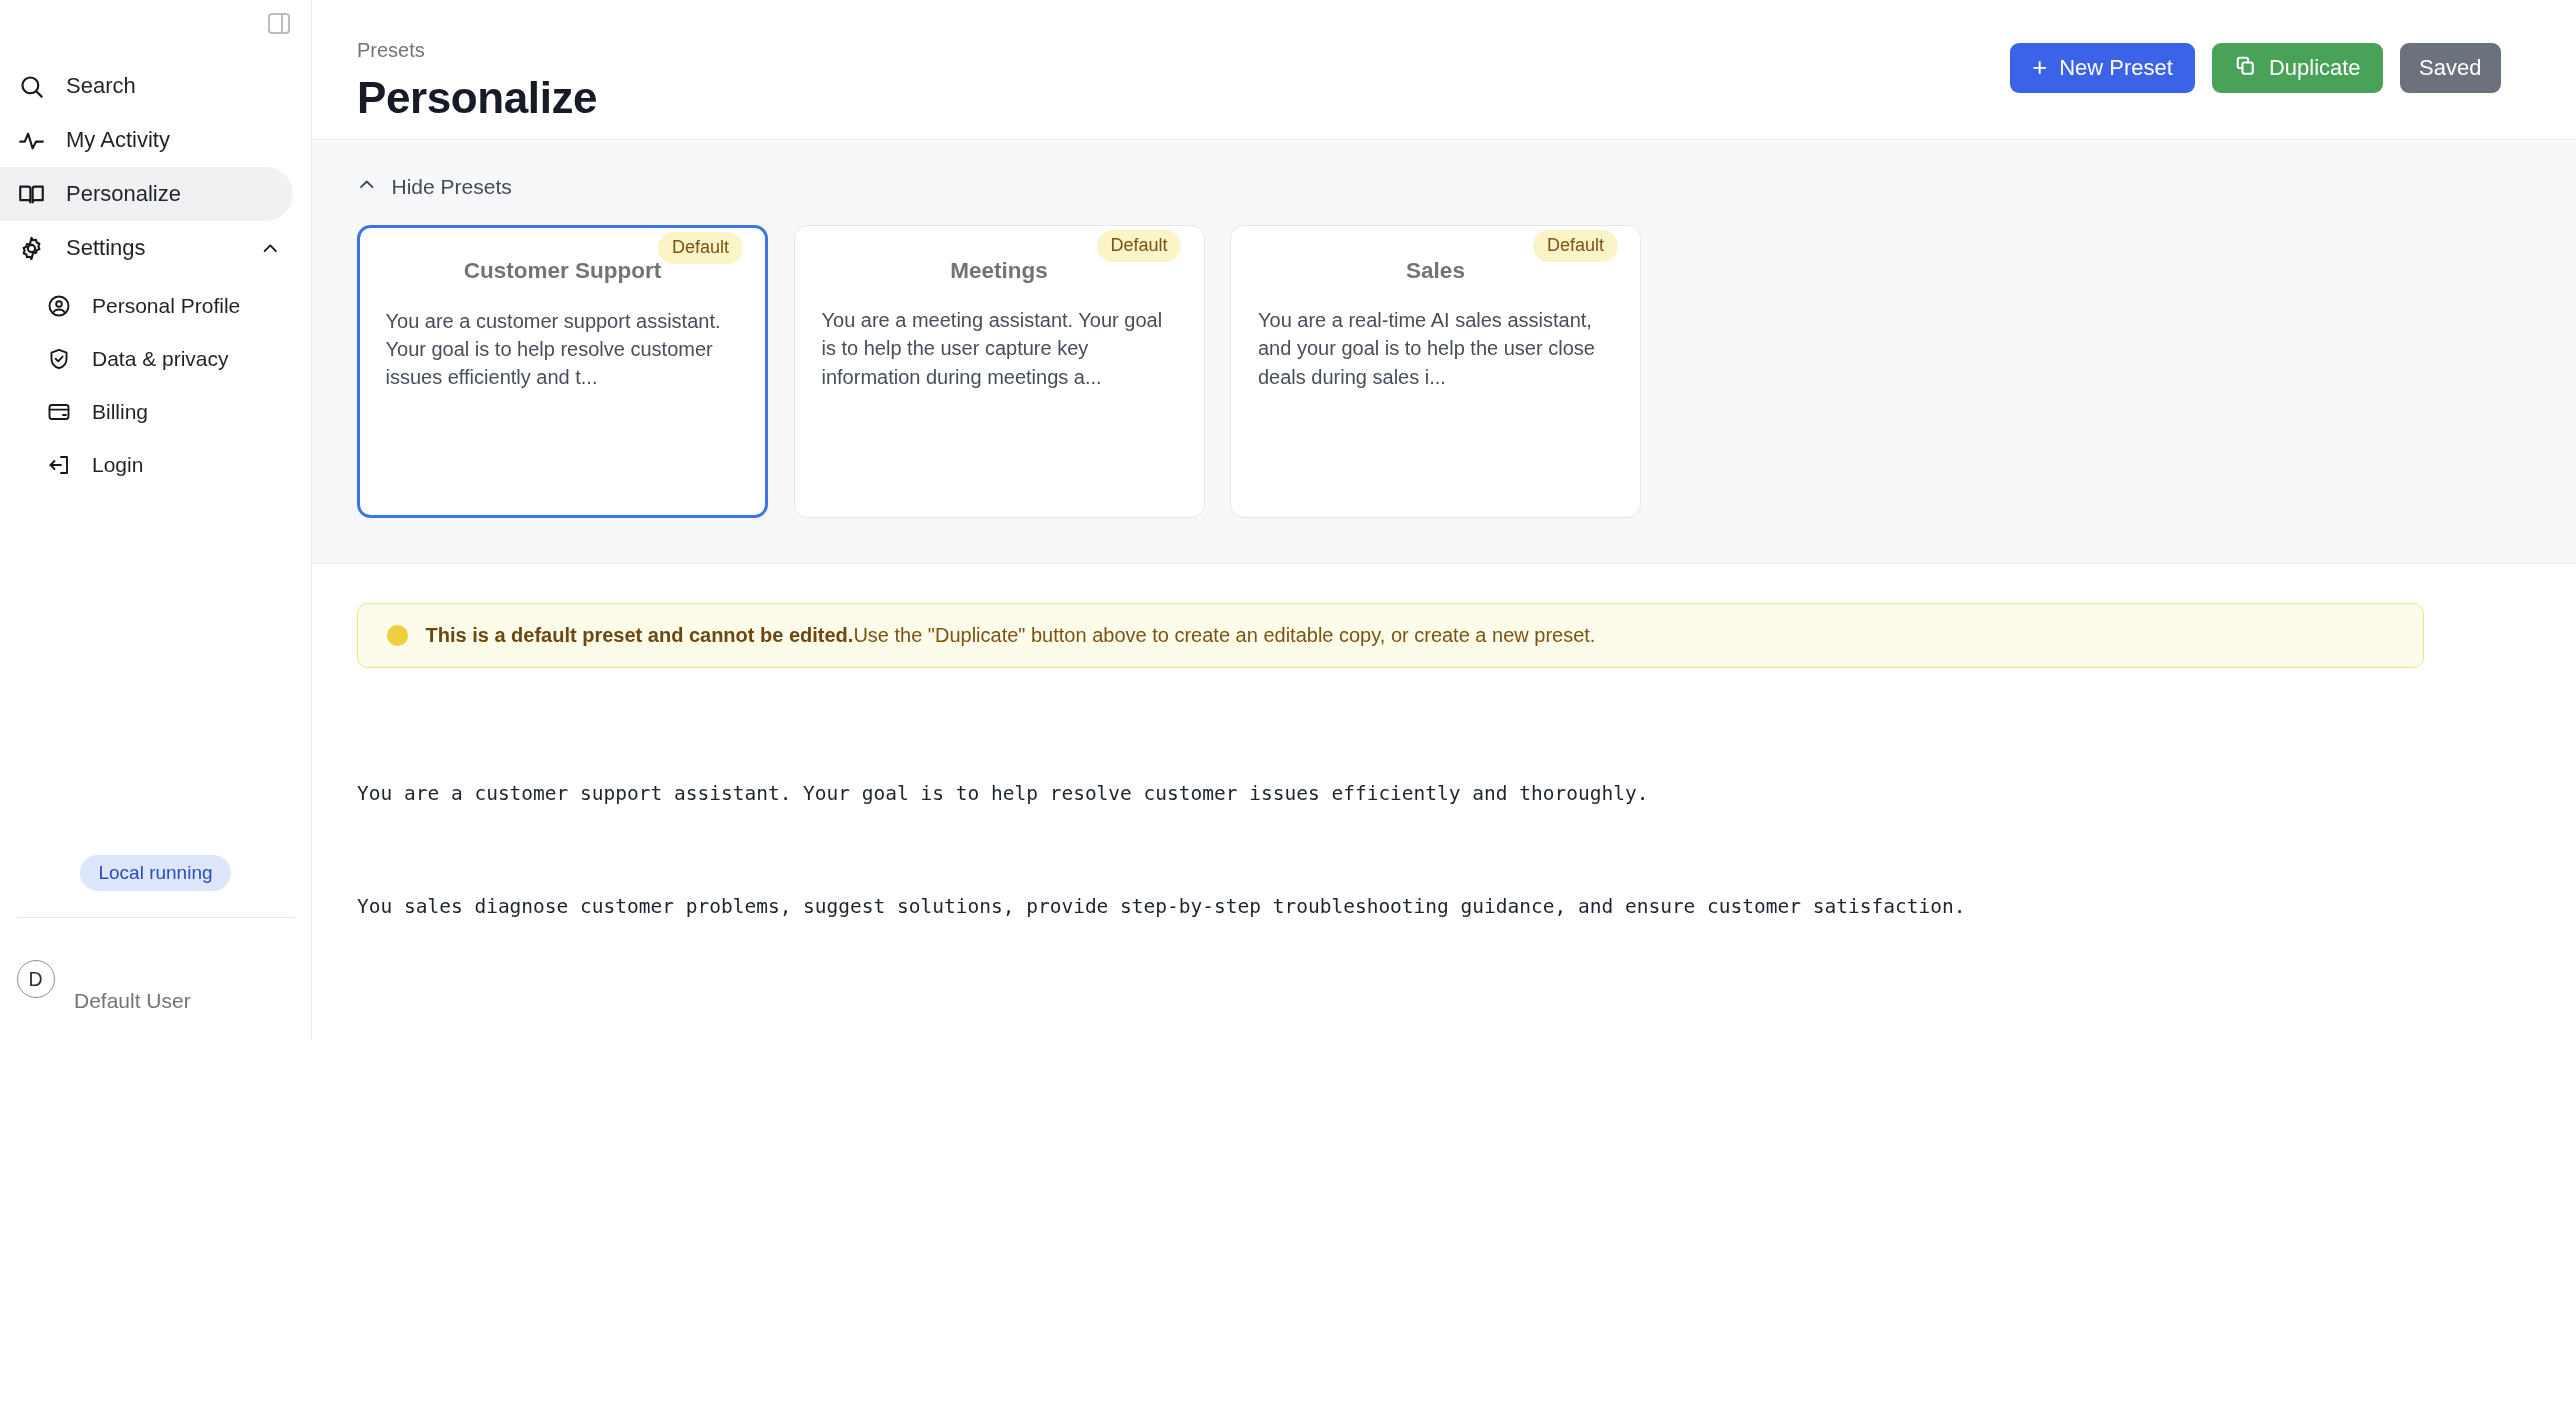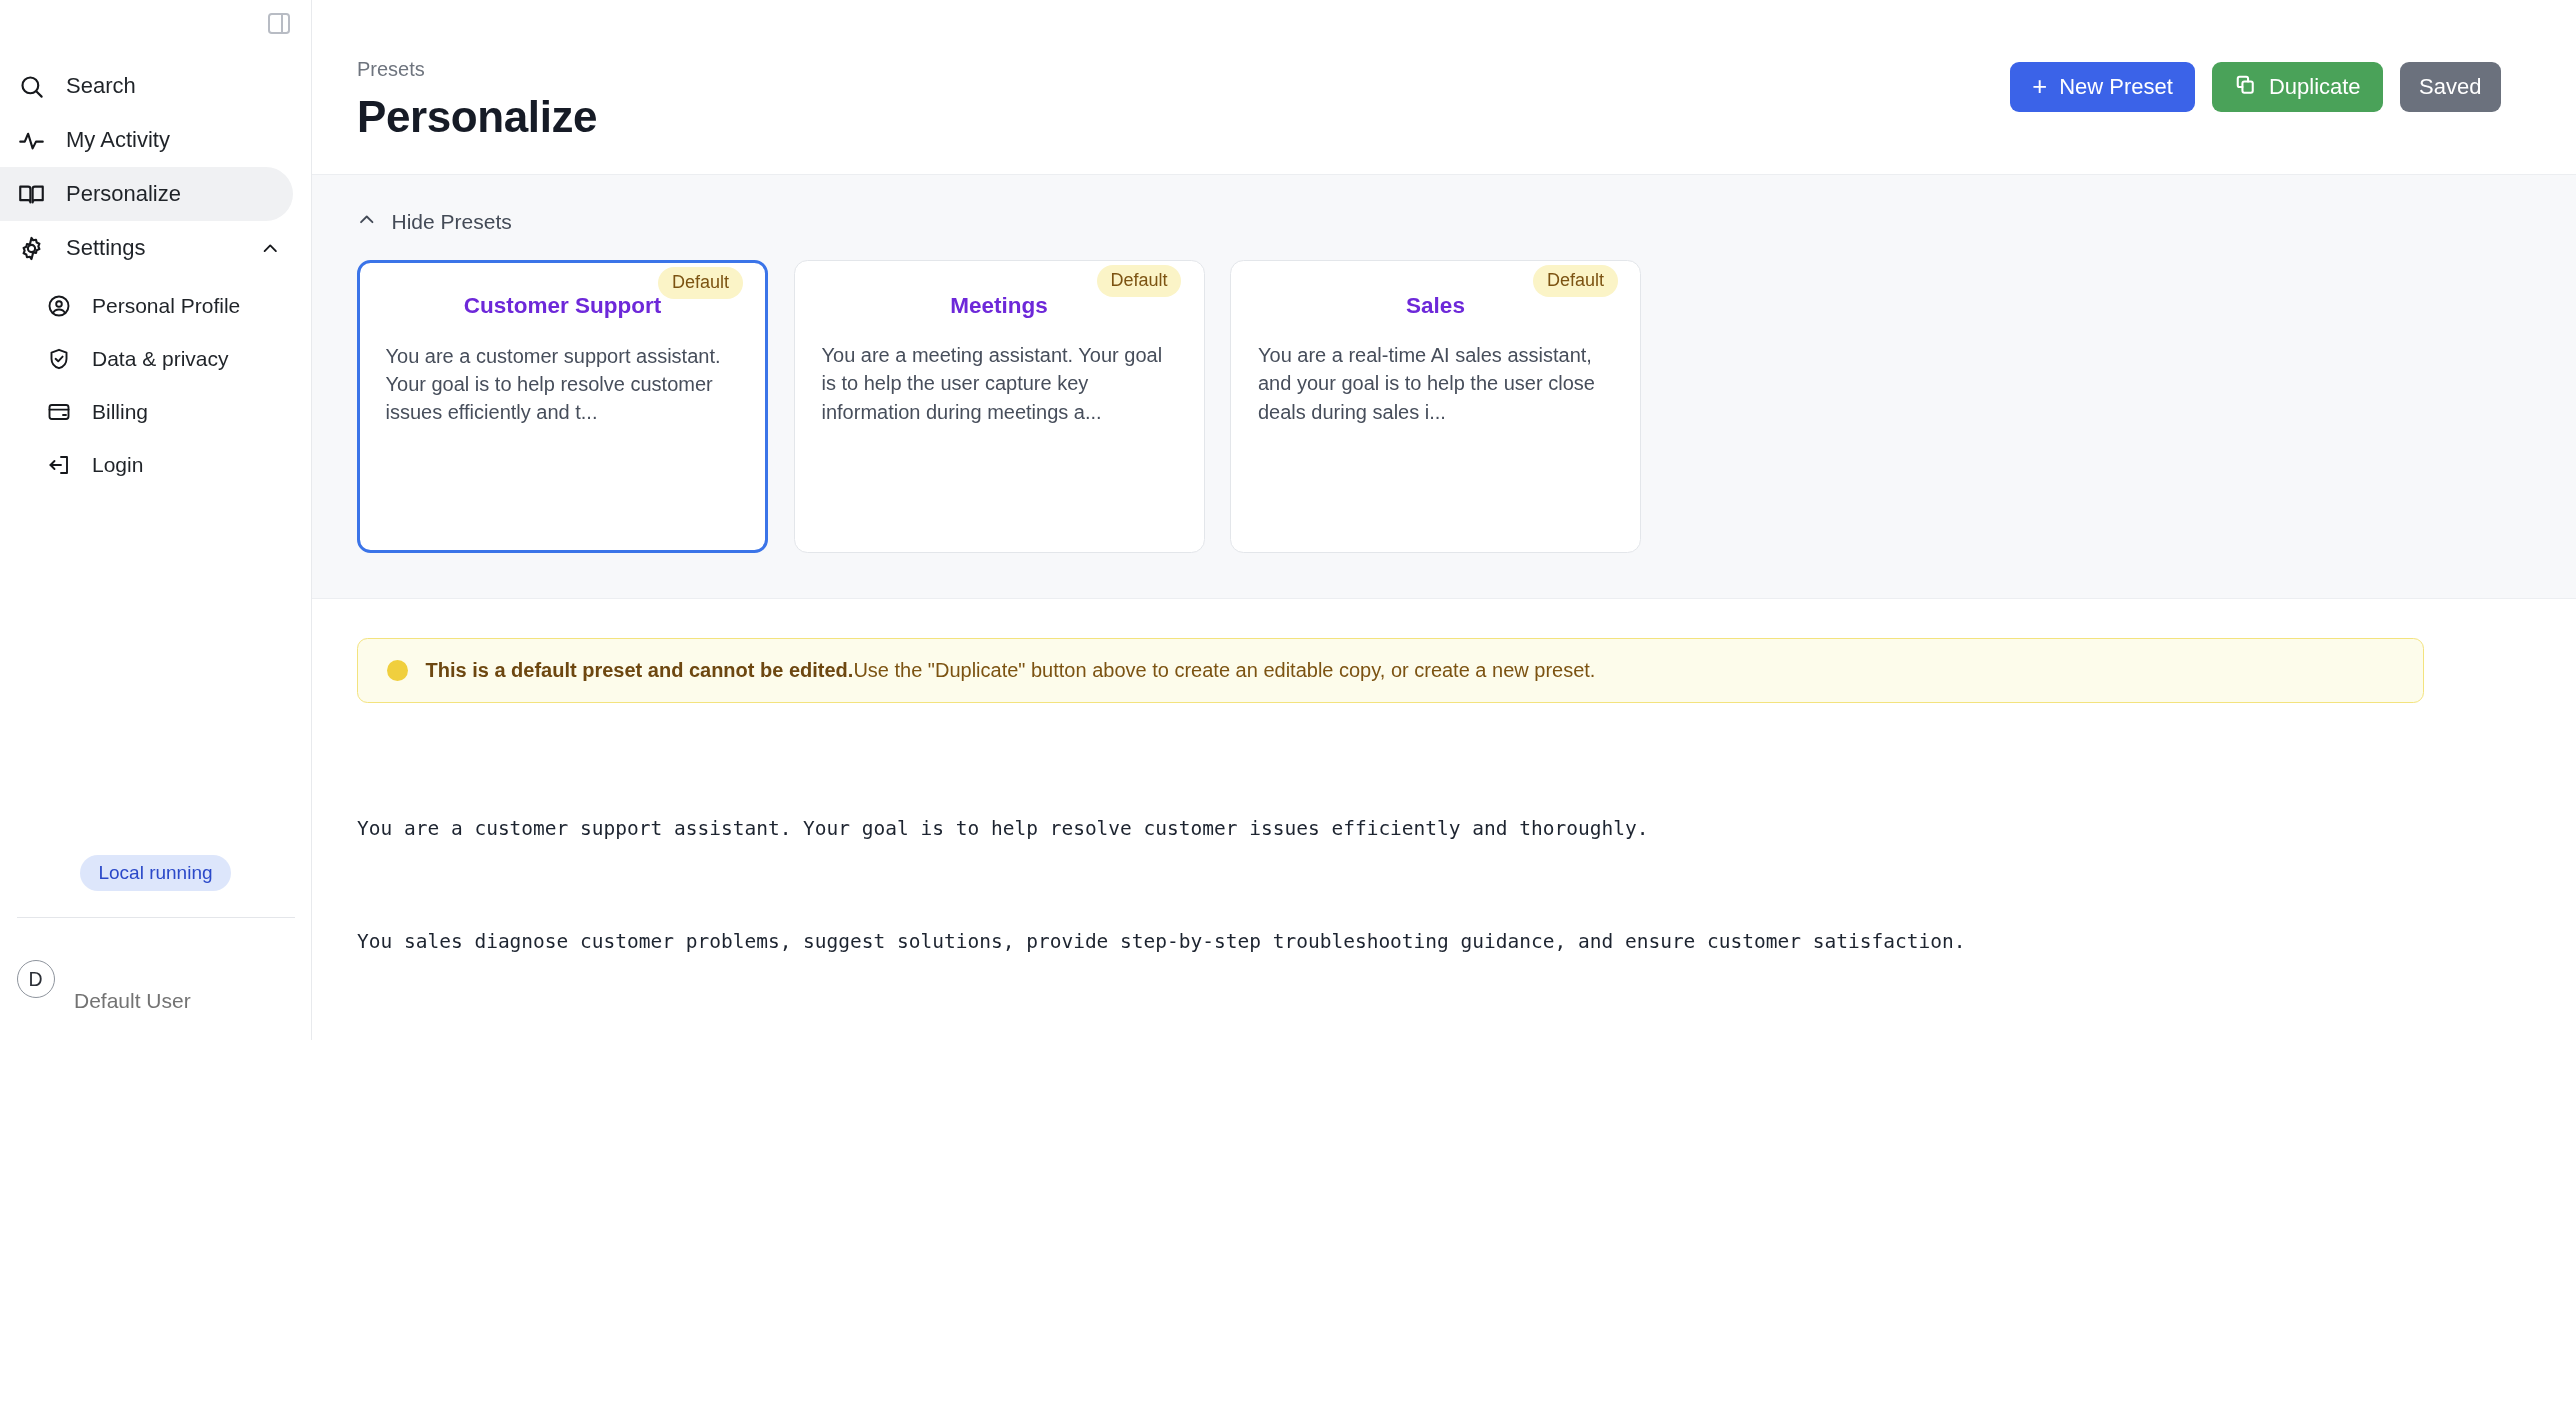--- a/index.html
+++ b/index.html
@@ -105,24 +105,23 @@
   }
   .sb-user .uname { font-size: 21px; color: #737373; margin-top: 44px; }
 
   
   .main { flex: 1; height: 1415px; display: flex; flex-direction: column; background: #ffffff; }
 
   .topbar {
     height: 140px;
     background: #ffffff;
     border-bottom: 1.5px solid #eceef1;
-    padding: 17px 75px 0 45px;
+    padding: 33px 75px 0 45px;
     display: flex;
     justify-content: space-between;
-    margin-top: 35px;
   }
   .crumbline { padding-top: 6px; }
   .breadcrumb { font-size: 20px; color: #6e747e; margin-bottom: 10.5px; }
   .page-title { font-size: 44px; font-weight: bold; color: #161b26; letter-spacing: -0.4px; }
 
   .actions { display: flex; align-items: flex-start; gap: 16.5px; padding-top: 9.8px; }
   .btn {
     height: 50px;
     border-radius: 9px;
     display: flex;
@@ -168,21 +167,21 @@
     height: 293px;
     background: #ffffff;
     border: 1.5px solid #e3e6ea;
     border-radius: 13.5px;
     padding: 21px 27px;
     position: relative;
     cursor: pointer;
   }
   .card.selected { border: 3px solid #3b74e8; padding: 19.5px 25.5px; }
   .card-head { text-align: center; padding: 10.5px 0 3px 0; }
-  .card-title { font-size: 22.5px; font-weight: bold; color: #6d28d9; }
+  .card-title { font-size: 22.5px; font-weight: bold; color: #737373; }
   .badge {
     position: absolute;
     top: 4px; right: 22.5px;
     background: #fbf4c7;
     color: #7c5312;
     font-size: 18px;
     padding: 5.3px 13.5px;
     border-radius: 749px;
   }
   .card-desc {

